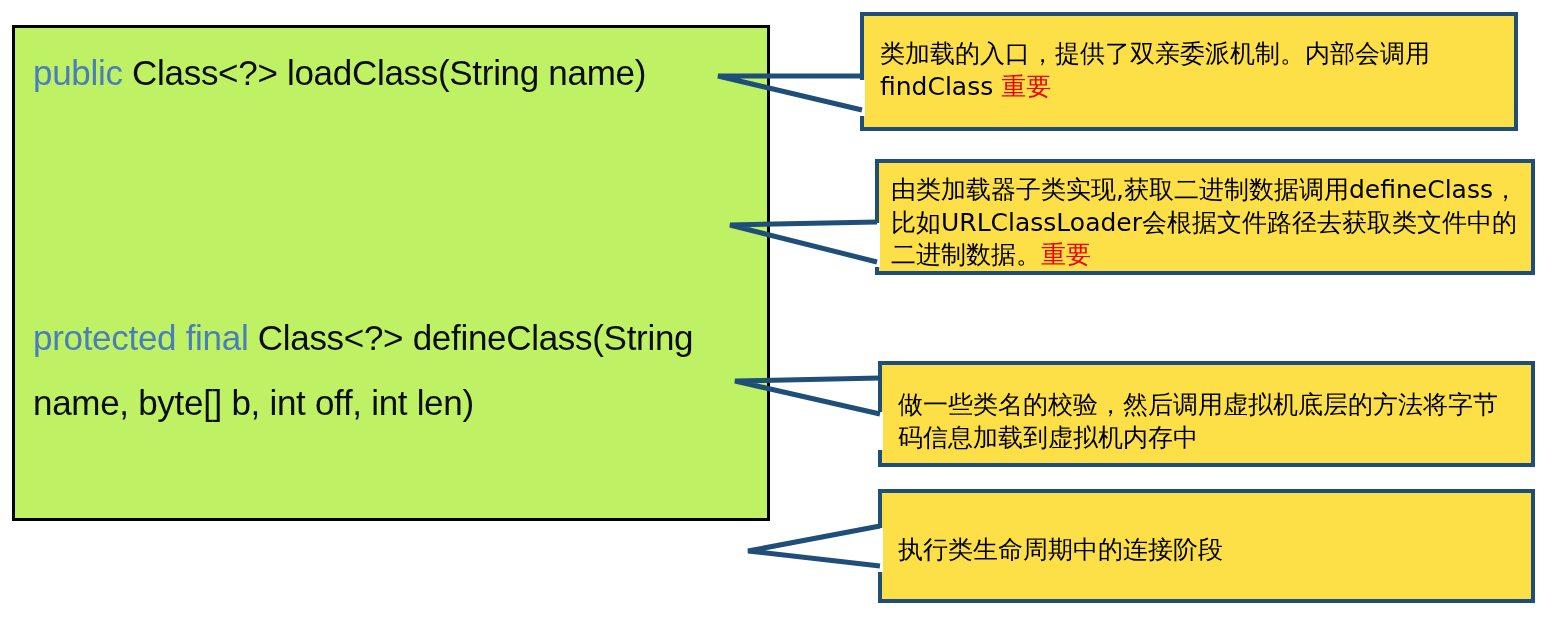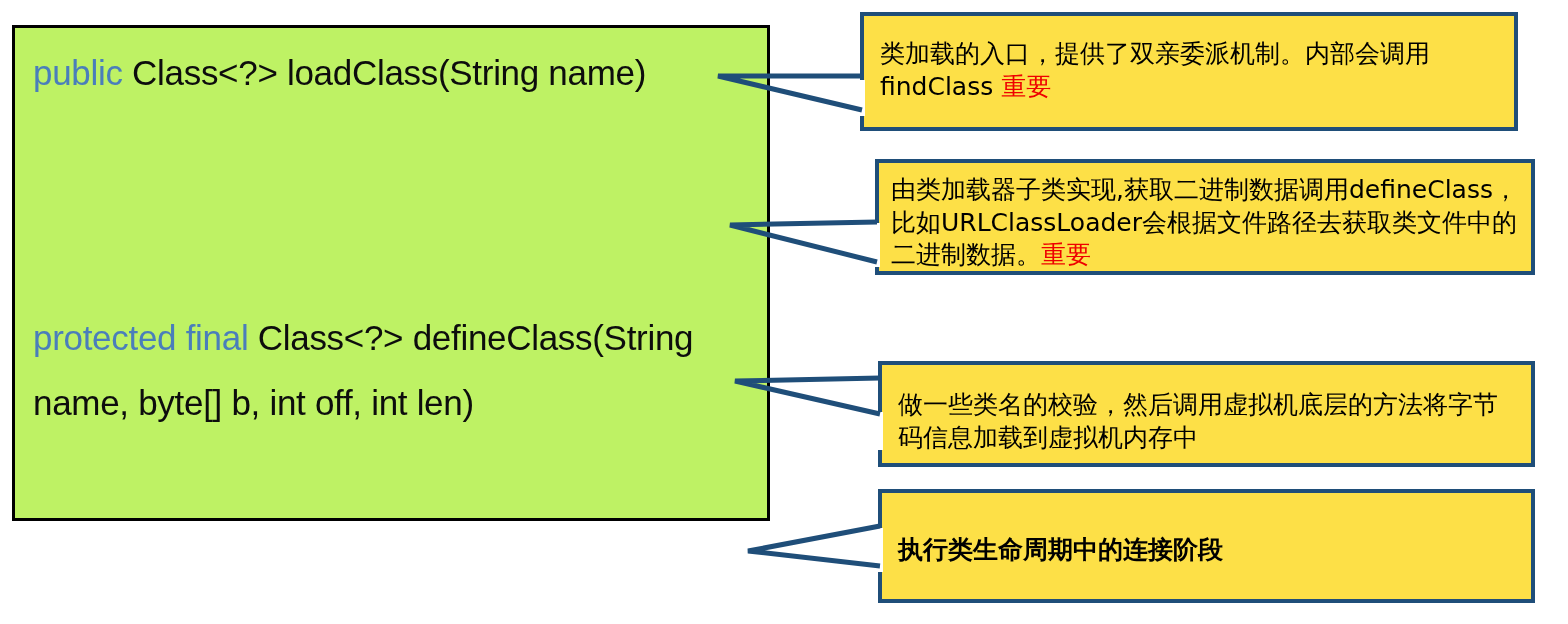--- a/index.html
+++ b/index.html
@@ -63,21 +63,21 @@
     line-height: 1.30;
     font-family: "DejaVu Sans", "Liberation Sans", sans-serif;
   }
   .hl {
     color: #ee0000;
   }
 
   #callout-1 { left: 860px; top: 12px;  width: 658px; height: 119px; }
   #callout-2 { left: 875px; top: 159px; width: 660px; height: 116px; }
   #callout-3 { left: 878px; top: 329px; width: 657px; height: 106px; margin-top: 32px; }
-  #callout-4 { left: 878px; top: 489px; width: 657px; height: 114px; font-weight: bold; }
+  #callout-4 { left: 878px; top: 489px; width: 657px; height: 114px; }
 
   #callout-1 .callout-text { top: 22px; }
   #callout-2 .callout-text { top: 11px; left: 12px; right: 4px; }
   #callout-3 .callout-text { top: 24px; }
   #callout-4 .callout-text { top: 41px; }
 
   
   .notch {
     position: absolute;
     background: #ffffff;

